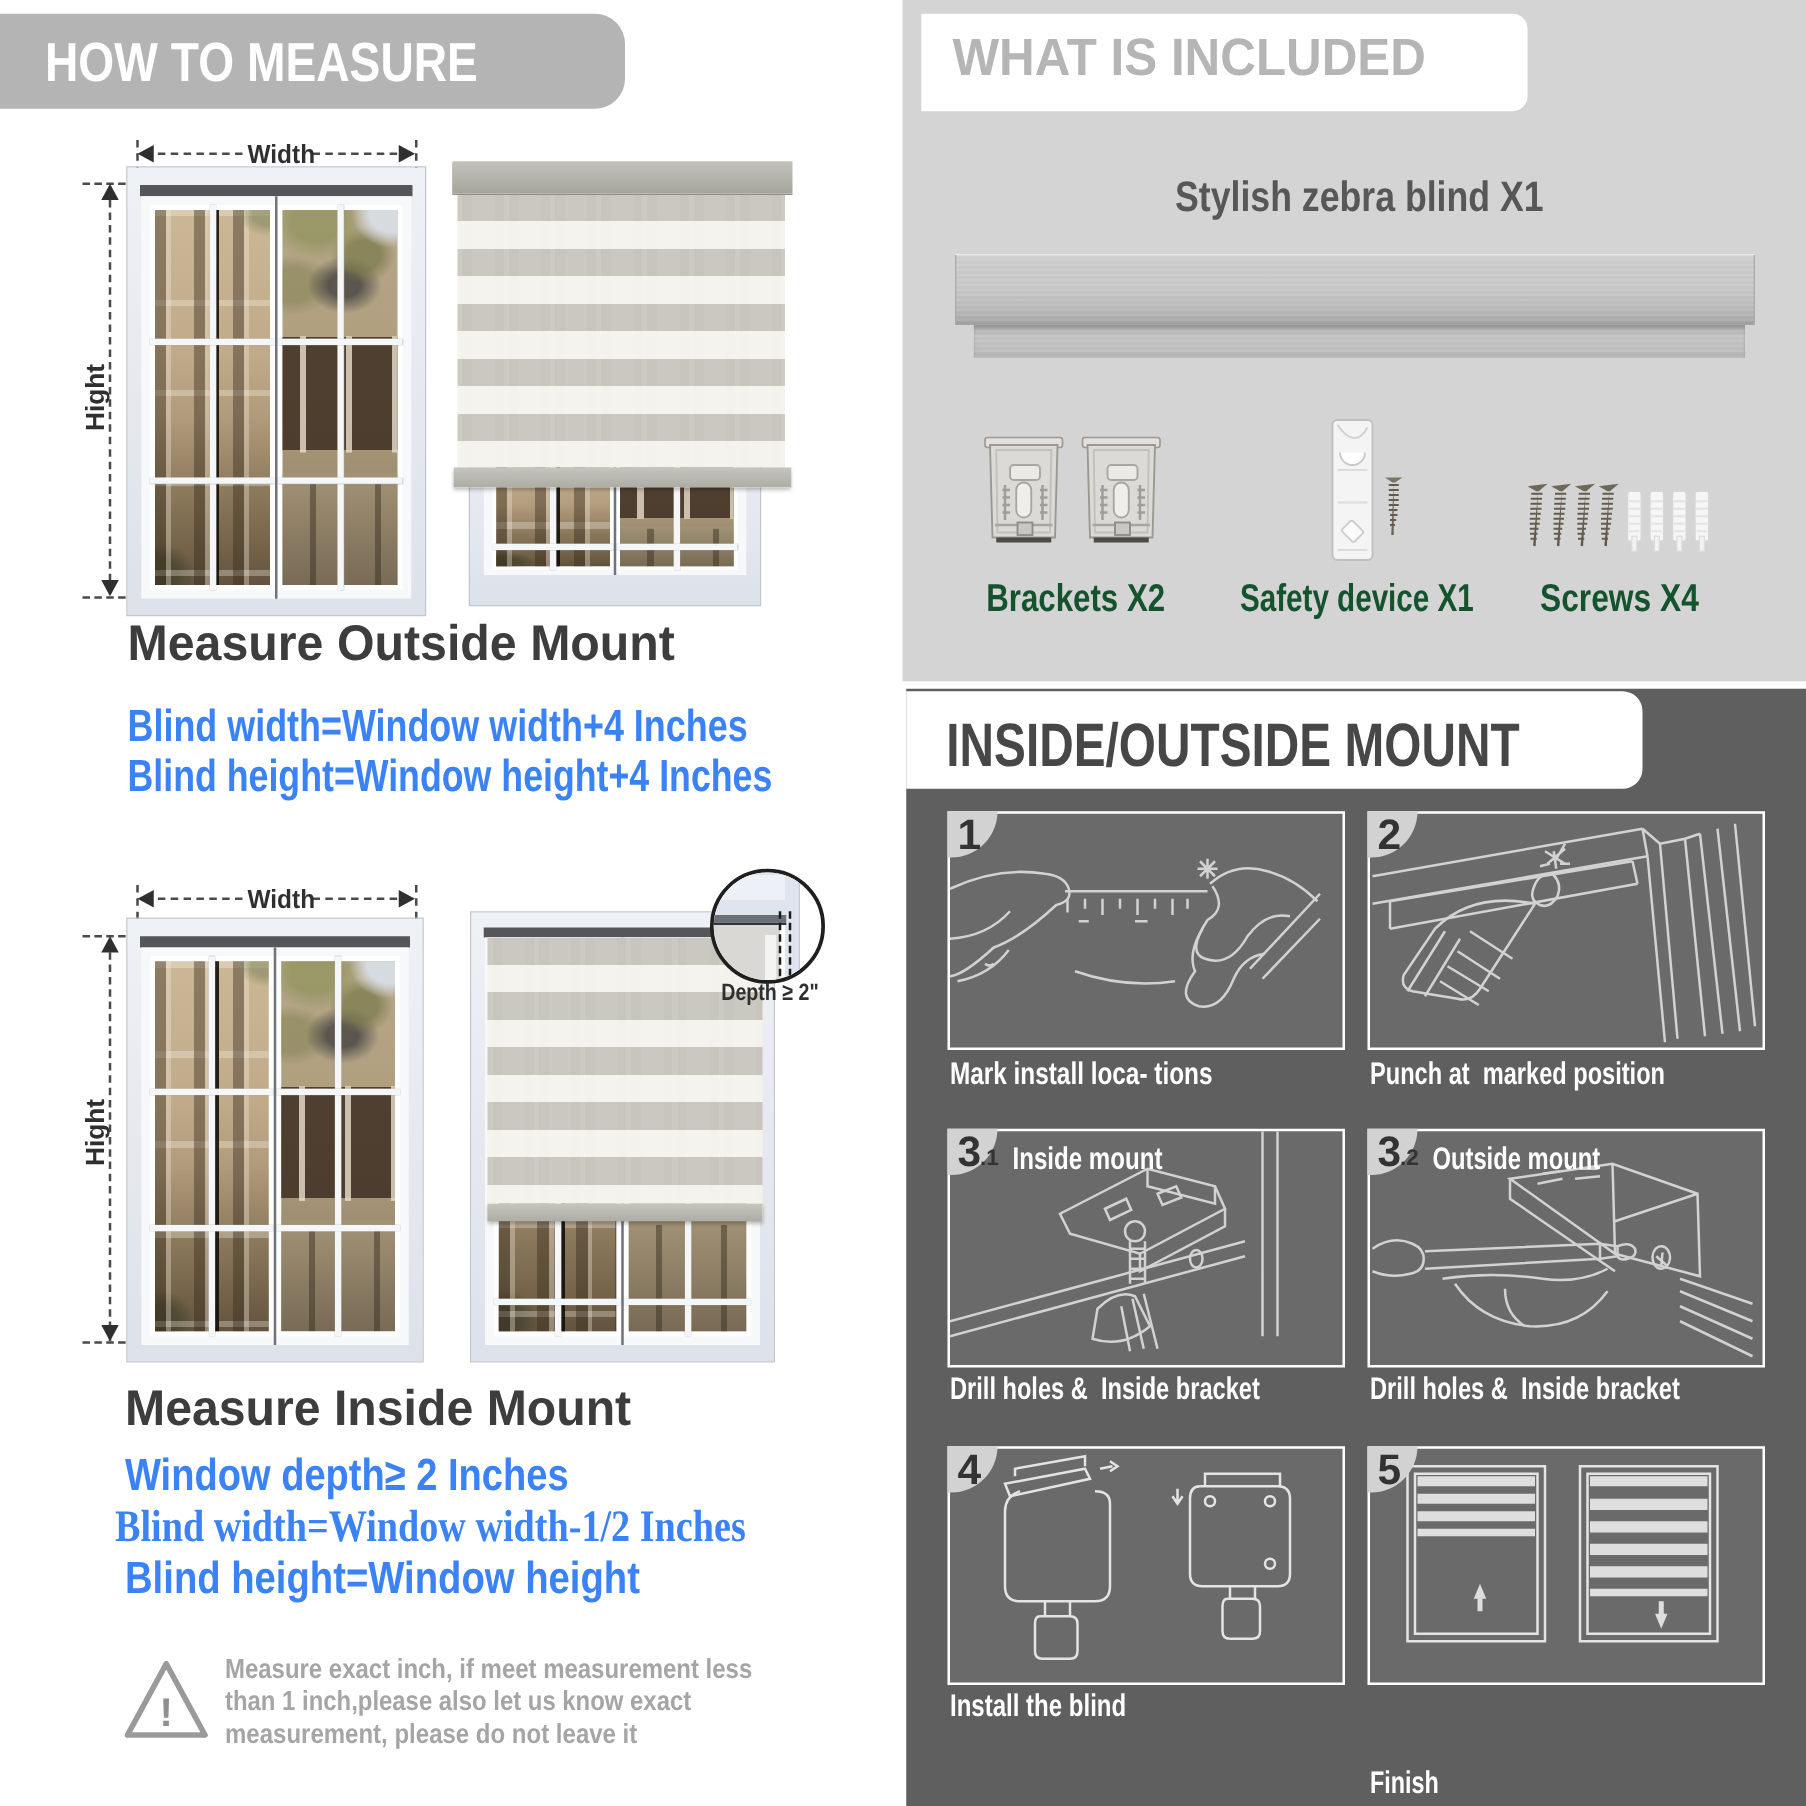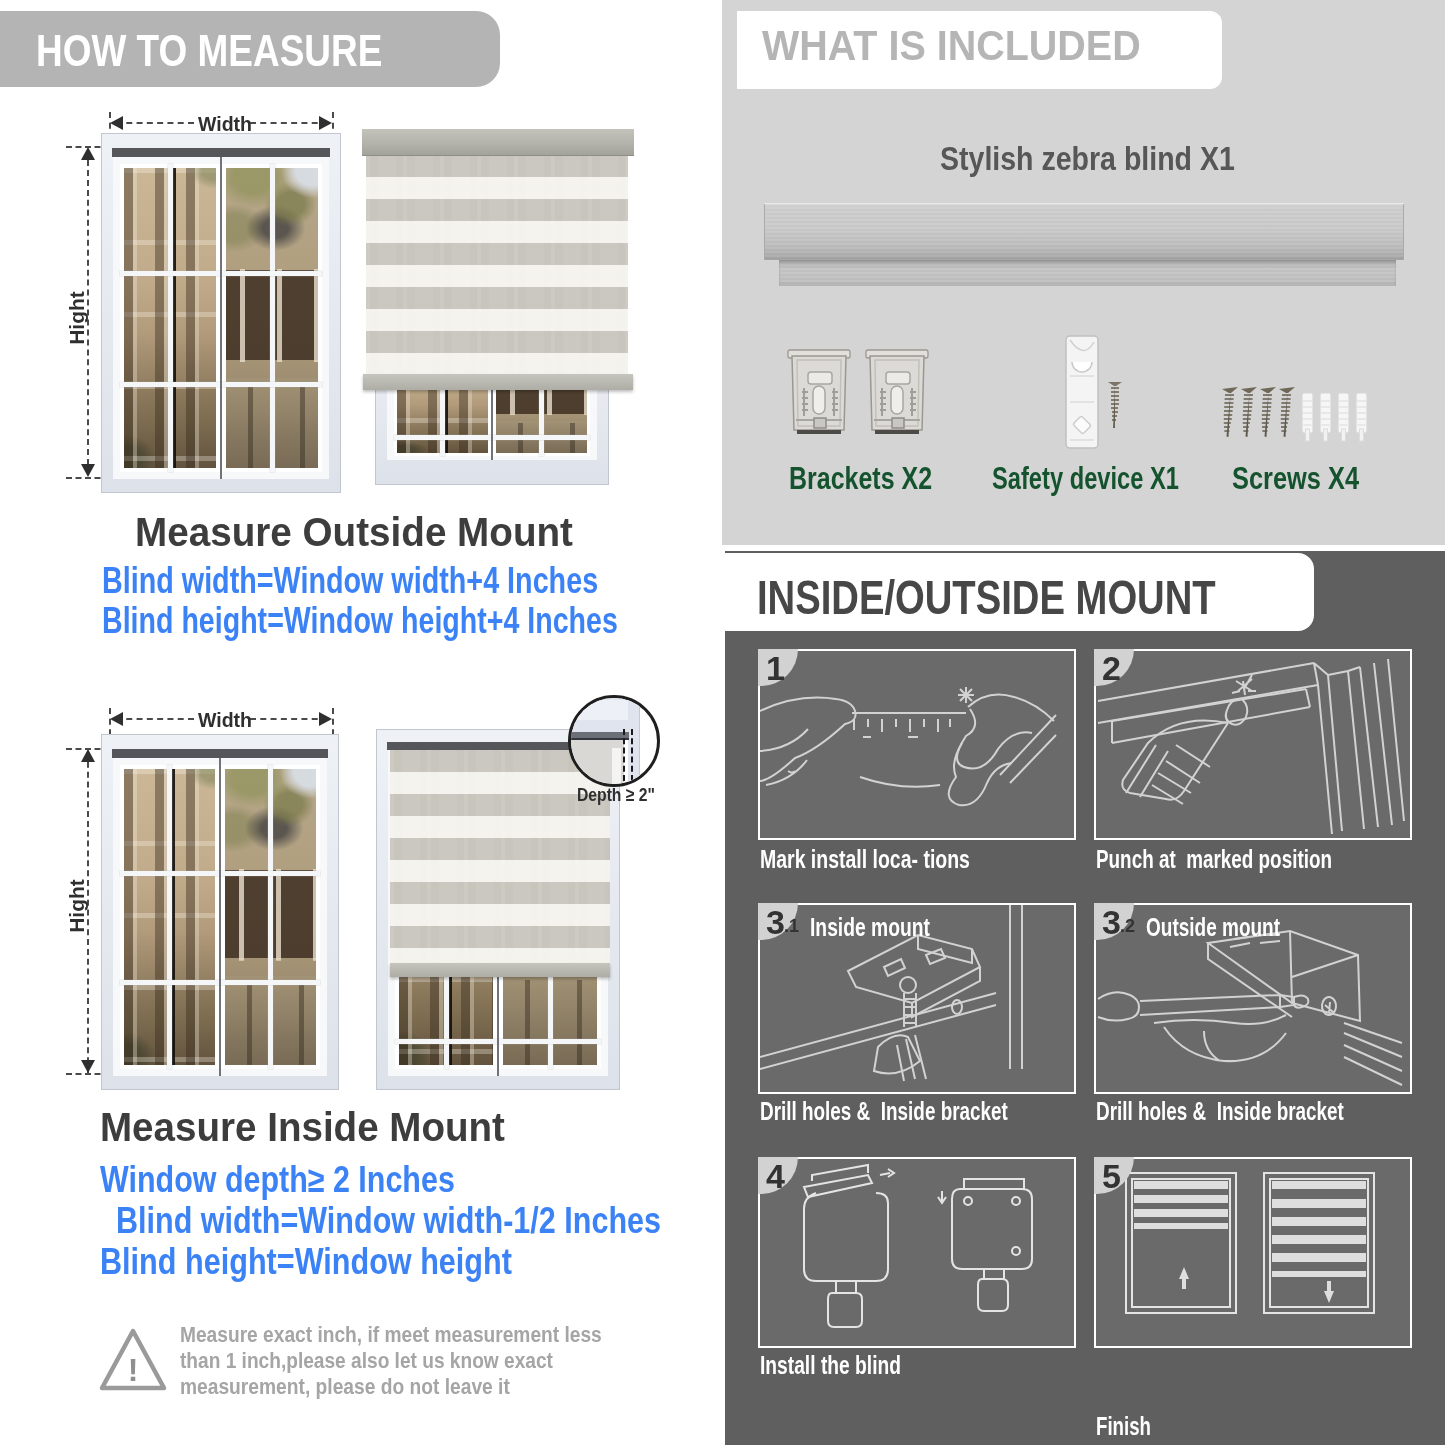--- a/index.html
+++ b/index.html
@@ -145,21 +145,21 @@
       <div class="munv" style="left:46px;"></div>
       <div class="munh" style="top:92px;"></div>
     </div>
     <div class="mull" style="left:104px;"></div>
   </div>
 </div>
 <div class="abs zebra" style="left:366px;top:155px;width:262px;height:219px;"></div>
 <div class="abs cassette" style="left:362px;top:129px;width:272px;height:26px;"></div>
 <div class="abs brail" style="left:363px;top:374px;width:270px;height:16px;"></div>
 
-<div class="abs h1L" style="left:102px;top:510px;margin-left:33px;"><span class="cx" style="transform:scaleX(.966)">Measure Outside Mount</span></div>
+<div class="abs h1L" style="left:102px;top:493px;"><span class="cx" style="transform:scaleX(.966)">Measure Outside Mount</span></div>
 <div class="abs subL" style="left:102px;top:560px;"><span class="cx" style="transform:scaleX(.798)">Blind width=Window width+4 Inches</span></div>
 <div class="abs subL" style="left:102px;top:600px;"><span class="cx" style="transform:scaleX(.794)">Blind height=Window height+4 Inches</span></div>
 
 <div class="abs dashv" style="left:109px;top:708px;height:38px;"></div>
 <div class="abs dashv" style="left:332px;top:708px;height:38px;"></div>
 <div class="abs dashh" style="left:116px;top:718px;width:78px;"></div>
 <div class="abs dashh" style="left:250px;top:718px;width:78px;"></div>
 <div class="abs arr" style="left:110px;top:712px;border-top:7px solid transparent;border-bottom:7px solid transparent;border-right:13px solid #2f2f2f;"></div>
 <div class="abs arr" style="left:319px;top:712px;border-top:7px solid transparent;border-bottom:7px solid transparent;border-left:13px solid #2f2f2f;"></div>
 <div class="abs mlabel" style="left:198px;top:708px;"><span class="cx" style="transform:scaleX(.93)">Width</span></div>
@@ -217,21 +217,21 @@
   <div style="position:absolute;left:-5px;top:40px;width:63px;height:2px;background:#32363c;"></div>
   <div style="position:absolute;left:-5px;top:42px;width:58px;height:49px;background:#d9d8d4;"></div>
   <div style="position:absolute;left:41px;top:50px;width:9px;height:36px;background:#f4f4f2;"></div>
   <div style="position:absolute;left:52px;top:31px;height:52px;border-left:2px dashed #1a1a1a;"></div>
   <div style="position:absolute;left:60px;top:31px;height:52px;border-left:2px dashed #1a1a1a;"></div>
 </div>
 <div class="abs" style="left:577px;top:784px;font-size:19px;font-weight:bold;color:#2f2f2f;"><span class="cx" style="transform:scaleX(.826)">Depth ≥ 2"</span></div>
 
 <div class="abs h1L" style="left:100px;top:1105px;"><span class="cx" style="transform:scaleX(.964)">Measure Inside Mount</span></div>
 <div class="abs subL" style="left:100px;top:1159px;"><span class="cx" style="transform:scaleX(.846)">Window depth≥ 2 Inches</span></div>
-<div class="abs subL" style="left:116px;top:1200px;"><span class="cx" style="transform:scaleX(.848)">Blind width=Window width-1/2 Inches</span></div>
+<div class="abs subL" style="left:92px;top:1200px;font-family:Liberation Serif, serif;"><span class="cx" style="transform:scaleX(.848)">Blind width=Window width-1/2 Inches</span></div>
 <div class="abs subL" style="left:100px;top:1241px;"><span class="cx" style="transform:scaleX(.850)">Blind height=Window height</span></div>
 
 <svg class="abs" style="left:98px;top:1324px;" width="70" height="74" viewBox="0 0 70 74">
   <path d="M35 7 L66 64 L4 64 Z" fill="none" stroke="#9a9a9a" stroke-width="4.5" stroke-linejoin="round"></path>
   <text x="35" y="57" font-size="32" font-weight="bold" fill="#8f8f8f" text-anchor="middle" font-family="Liberation Sans">!</text>
 </svg>
 <div class="abs" style="left:180px;top:1322px;font-size:22px;font-weight:bold;color:#a5a5a5;line-height:26px;">
 <span class="cx" style="transform:scaleX(.871)">Measure exact inch, if meet measurement less</span><br>
 <span class="cx" style="transform:scaleX(.869)">than 1 inch,please also let us know exact</span><br>
 <span class="cx" style="transform:scaleX(.873)">measurement, please do not leave it</span>

